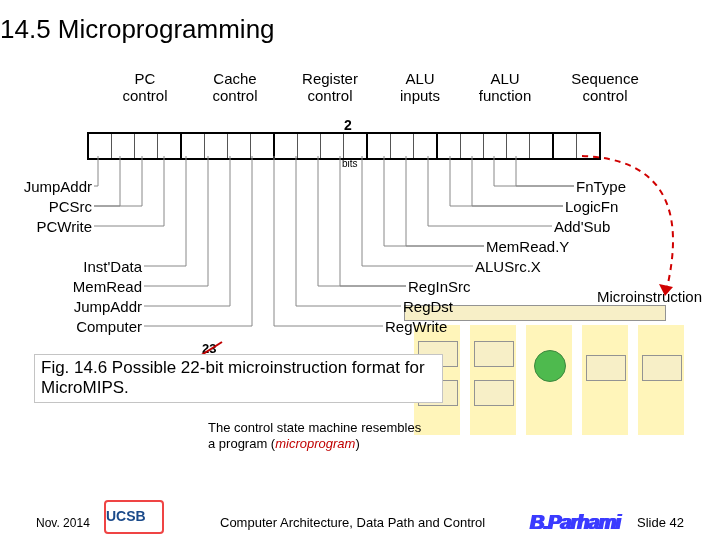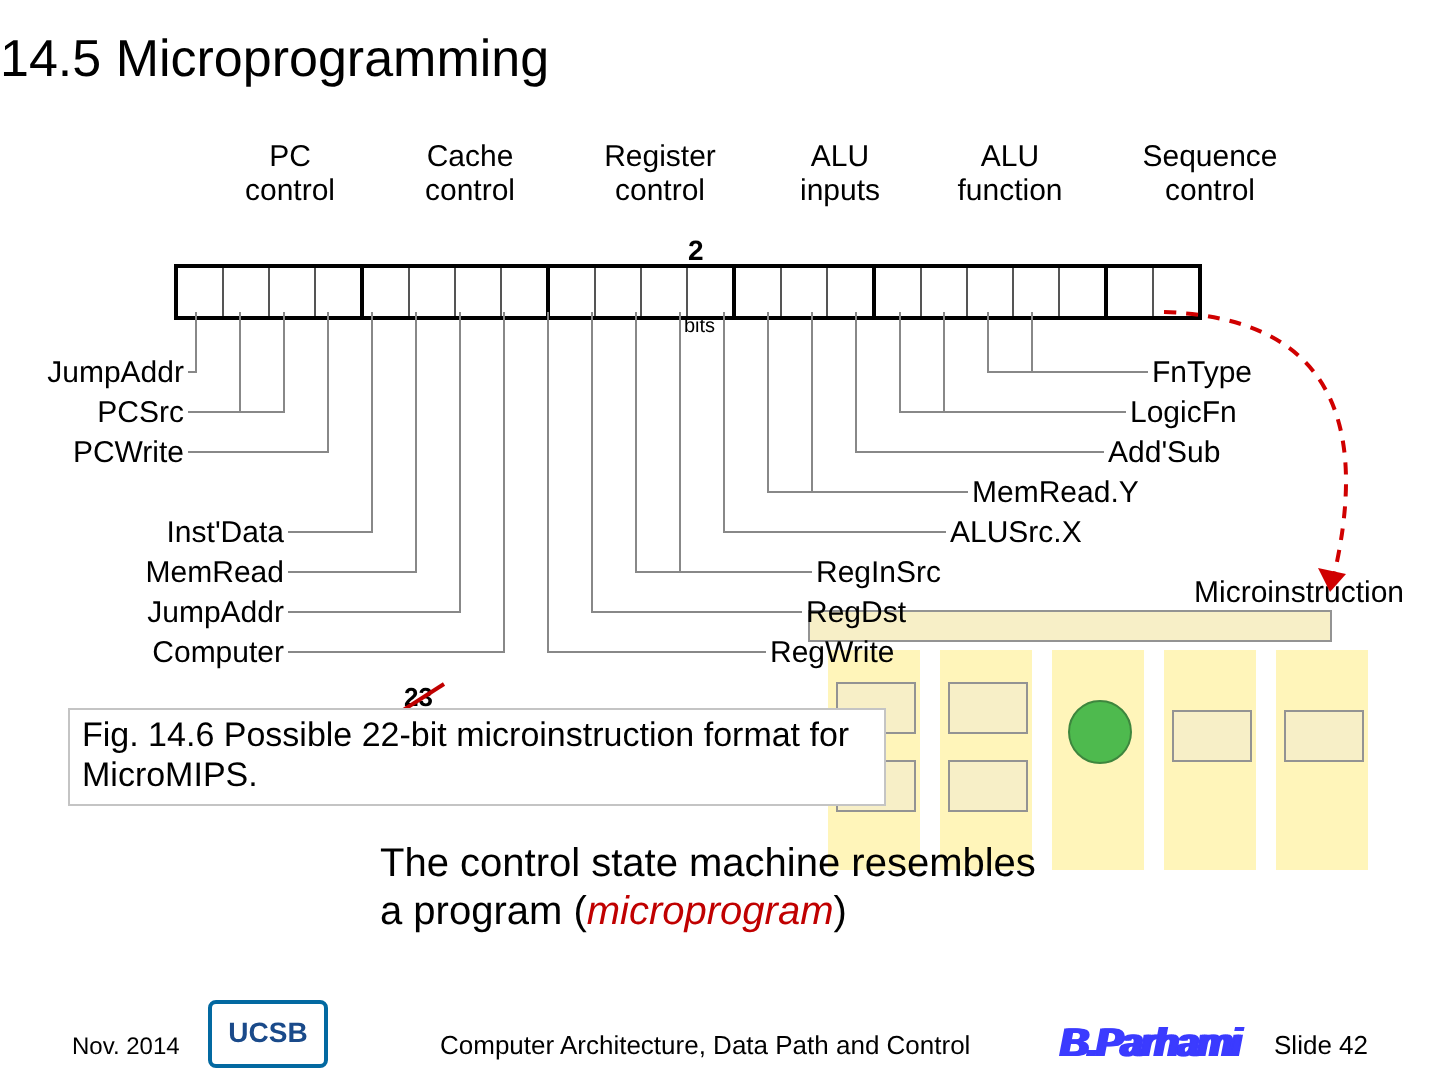--- a/index.html
+++ b/index.html
@@ -85,23 +85,23 @@
   }
   .twentythree {
     position: absolute;
     top: 341px;
     left: 202px;
     font-size: 13px;
     font-weight: bold;
   }
   .resemble-text {
     position: absolute;
-    left: 190px;
+    left: 208px;
     top: 420px;
-    font-size: 20px;
+    font-size: 13px;
     line-height: 1.2;
   }
   .microprog-word { color: #c00000; font-style: italic; }
   .footer {
     position: absolute;
     bottom: 10px;
     left: 0;
     width: 720px;
   }
   .footer-date {
@@ -121,24 +121,23 @@
     right: 36px;
     bottom: 0;
     font-size: 13px;
   }
   .logo {
     position: absolute;
     left: 104px;
     bottom: -4px;
     width: 56px;
     height: 30px;
-    border: 2px solid #0369a1;
+    border: 2px solid #ef4444;
     border-radius: 4px;
     background: #fff;
-    text-align: center;
     font-weight: bold;
     font-size: 14px;
     color: #1a4a8a;
     line-height: 28px;
   }
   .author {
     position: absolute;
     right: 100px;
     bottom: -4px;
     color: #3b3bff;

